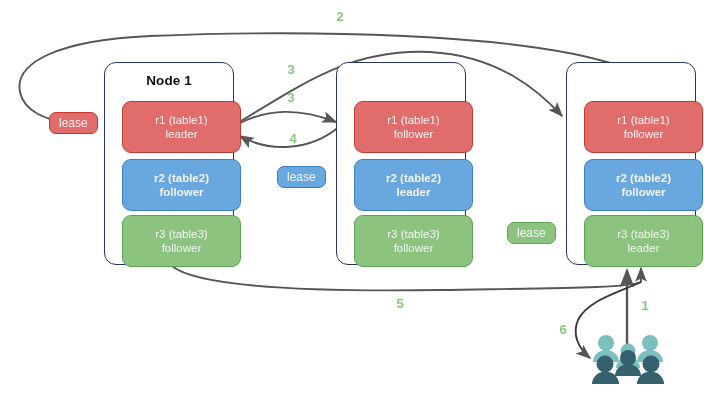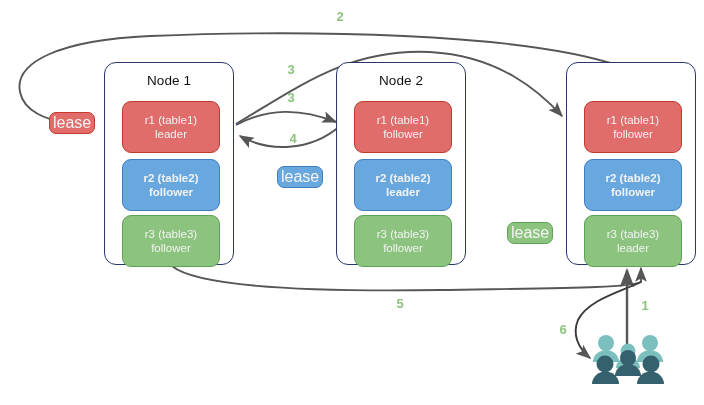--- a/index.html
+++ b/index.html
@@ -16,50 +16,50 @@
     position:absolute;
     border:1.6px solid #28366b;
     border-radius:12px;
     background:#ffffff;
     box-sizing:border-box;
   }
   .node-title{
     position:absolute;left:0;right:0;top:10px;
     text-align:center;
     font-size:13.5px;
-    font-weight:normal;
+    font-weight:bold;
     color:#101010;
     letter-spacing:.1px;
   }
   .replica{
     position:absolute;
     left:17px;
-    width:98px;height:52px;
+    width:119px;height:52px;
     border-radius:9px;
     box-sizing:border-box;
     display:flex;flex-direction:column;
     align-items:center;justify-content:center;
     color:#f2f2f2;
     font-size:11.5px;
     line-height:14.5px;
     text-align:center;
   }
   .rep-red{background:#e06c6c;border:1.6px solid #c0392b;}
   .rep-blue{background:#69a8de;border:1.6px solid #3f7fbf;font-weight:bold;}
   .rep-green{background:#8cc47f;border:1.6px solid #5ea354;}
   .rep-line{display:block;}
   .lease{
     position:absolute;
     border-radius:7px;
     box-sizing:border-box;
     display:flex;align-items:center;justify-content:flex-start;
     color:#f4f4f4;
-    font-size:16px;
+    font-size:12px;
     height:22px;
-    padding:0 3px;
+    padding:0 9px;
   }
   .lease-red{background:#e06c6c;border:1.6px solid #c0392b;}
   .lease-blue{background:#69a8de;border:1.6px solid #3f7fbf;}
   .lease-green{background:#8cc47f;border:1.6px solid #5ea354;}
   .step-label{
     position:absolute;
     color:#8cc47f;
     font-size:13px;
     font-weight:bold;
     text-align:center;
@@ -104,21 +104,20 @@
       <span class="rep-line">r2 (table2)</span>
       <span class="rep-line">follower</span>
     </div>
     <div class="replica rep-green" style="top:152px;">
       <span class="rep-line">r3 (table3)</span>
       <span class="rep-line">follower</span>
     </div>
   </div>
 
   <div class="node-box" style="left:336px;top:62px;width:130px;height:203px;">
-    <div class="node-title">Node 2</div>
     <div class="replica rep-red" style="top:38px;">
       <span class="rep-line">r1 (table1)</span>
       <span class="rep-line">follower</span>
     </div>
     <div class="replica rep-blue" style="top:96px;">
       <span class="rep-line">r2 (table2)</span>
       <span class="rep-line">leader</span>
     </div>
     <div class="replica rep-green" style="top:152px;">
       <span class="rep-line">r3 (table3)</span>

